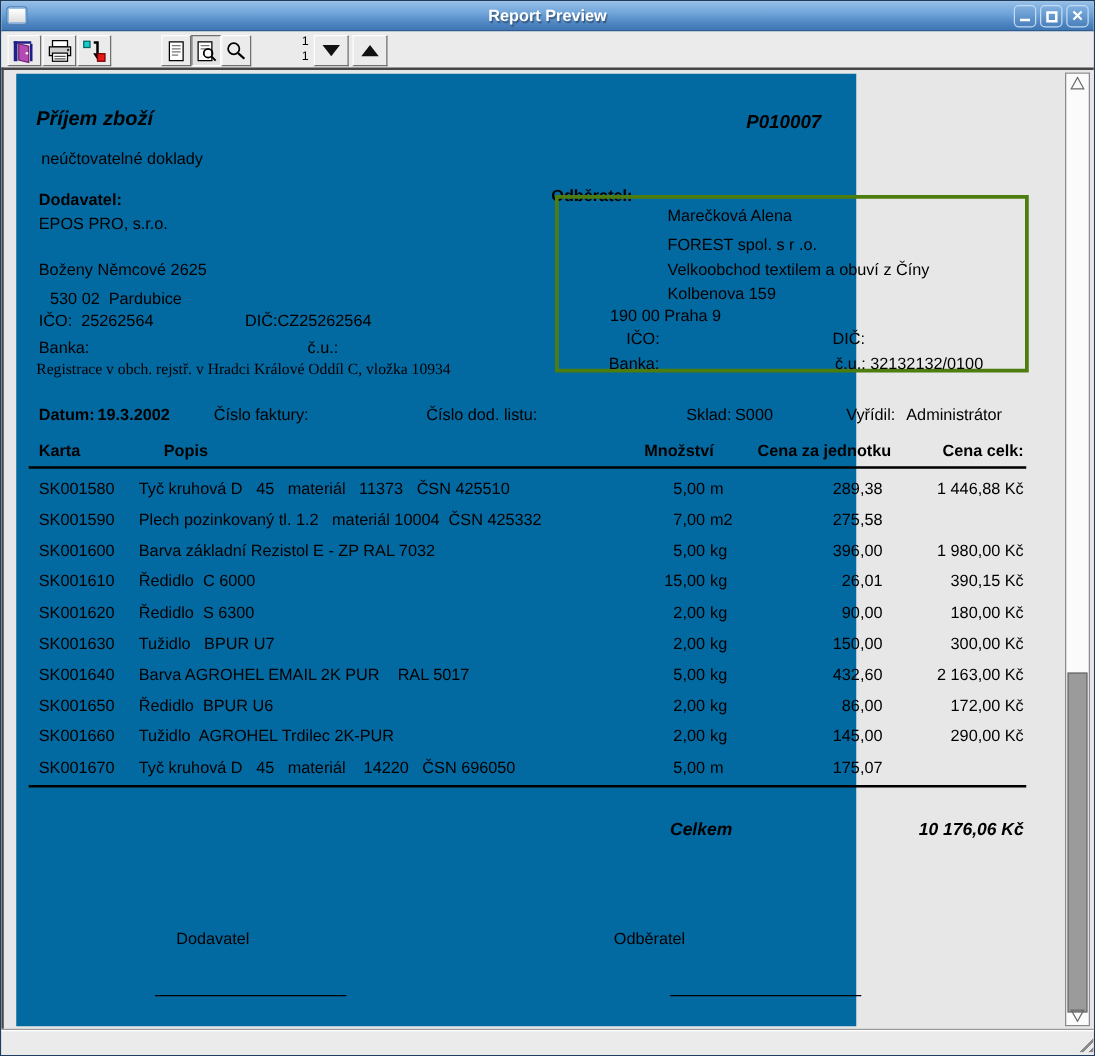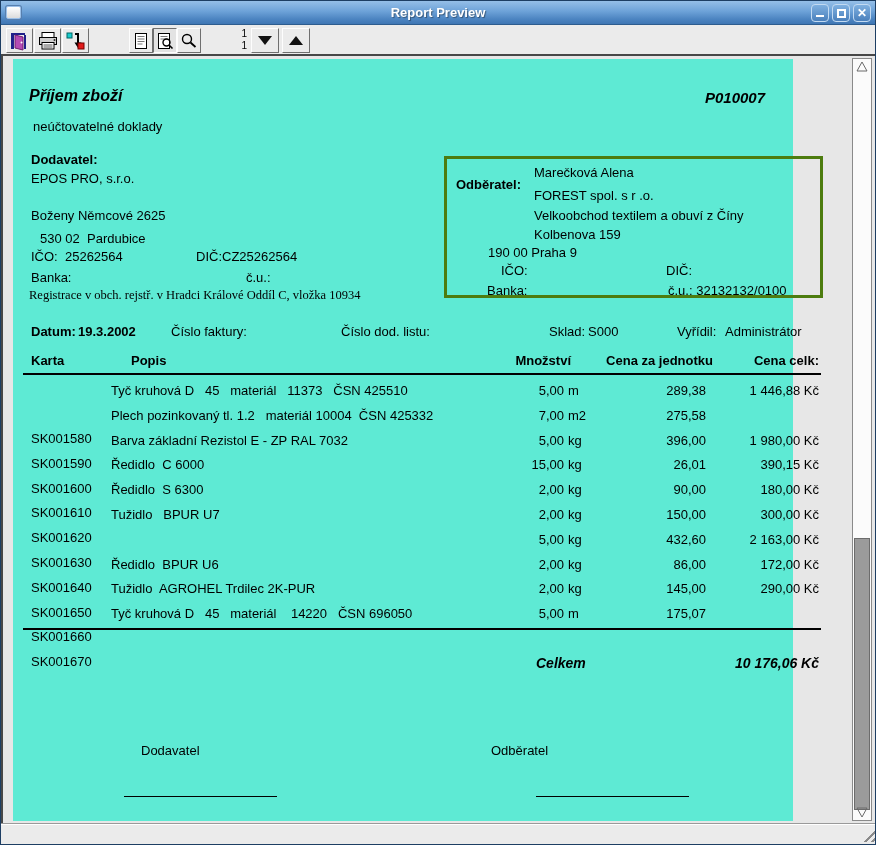--- a/index.html
+++ b/index.html
@@ -30,38 +30,38 @@
   .tb-btn.small { width:24px; }
   .tb-btn.pressed { border-color:#6f6f6f #fdfdfd #fdfdfd #6f6f6f; background:#e3e3e3; }
   .page-ind { position:absolute; left:226px; top:2px; width:20px; height:25px;
     font-size:10px; line-height:12px; text-align:right; color:#000; }
   .tri-down { width:0; height:0; border-left:7px solid transparent; border-right:7px solid transparent; border-top:9px solid #111; }
   .tri-up   { width:0; height:0; border-left:7px solid transparent; border-right:7px solid transparent; border-bottom:9px solid #111; }
 
   
   .viewer { position:absolute; top:53px; left:0; width:876px; height:771px; background:#e7e7e7;
     border:2px solid; border-color:#474747 #f8f8f8 #f8f8f8 #474747; }
-  .page { position:absolute; left:10px; top:3px; width:780px; height:762px; background:#5eead4; }
+  .page { position:absolute; left:10px; top:3px; width:672px; height:762px; background:#0369a1; }
   .abs { position:absolute; white-space:pre; font-size:13px; }
   .b { font-weight:bold; }
   .bi { font-weight:bold; font-style:italic; }
   .serif { font-family:"Liberation Serif",serif; font-size:12.5px; }
   .doc-title { font-size:16px; }
   .doc-num { font-size:15px; }
   .hline { position:absolute; background:#000; height:2px; }
   .thinline { position:absolute; background:#000; height:1px; }
   .cust-box { position:absolute; left:431px; top:97px; width:379px; height:142px; border:3px solid #4d7c0f; }
   .cust-box .abs { white-space:pre; }
 
   
   .thead .abs { font-weight:bold; }
   .rows { position:absolute; left:0; top:320px; width:100%; }
   .row { position:relative; height:24.8px; }
   .row span { position:absolute; top:0; line-height:24.8px; font-size:13px; white-space:pre; }
-  .cell-karta { left:18px;margin-top:48px; }
+  .cell-karta { left:18px; }
   .cell-popis { left:98px; }
   .cell-qty   { left:420px; width:131px; text-align:right; }
   .cell-unit  { left:555px; }
   .cell-price { left:595px; width:98px; text-align:right; }
   .cell-total { left:672px; width:134px; text-align:right; }
   .th-qty   { left:420px; width:138px; text-align:right; }
   .th-price { left:540px; width:160px; text-align:right; }
   .th-total { left:660px; width:146px; text-align:right; }
 
   
@@ -175,21 +175,21 @@
       <div class="abs b" style="left:18px;top:93px;">Dodavatel:</div>
       <div class="abs" style="left:18px;top:112px;">EPOS PRO, s.r.o.</div>
       <div class="abs" style="left:18px;top:149px;">Boženy Němcové 2625</div>
       <div class="abs" style="left:27px;top:172px;">530 02  Pardubice</div>
       <div class="abs" style="left:18px;top:190px;">IČO:  25262564</div>
       <div class="abs" style="left:183px;top:190px;">DIČ:CZ25262564</div>
       <div class="abs" style="left:18px;top:211px;">Banka:</div>
       <div class="abs" style="left:233px;top:211px;">č.u.:</div>
       <div class="abs serif" style="left:16px;top:229px;">Registrace v obch. rejstř. v Hradci Králové Oddíl C, vložka 10934</div>
 
-      <div class="abs b" style="left:443px;top:90px;margin-top:28px;">Odběratel:</div>
+      <div class="abs b" style="left:428px;top:90px;">Odběratel:</div>
       <div class="cust-box">
         <div class="abs" style="left:87px;top:6px;">Marečková Alena</div>
         <div class="abs" style="left:87px;top:29px;">FOREST spol. s r .o.</div>
         <div class="abs" style="left:87px;top:49px;">Velkoobchod textilem a obuví z Číny</div>
         <div class="abs" style="left:87px;top:68px;">Kolbenova 159</div>
         <div class="abs" style="left:41px;top:86px;">190 00 Praha 9</div>
         <div class="abs" style="left:54px;top:104px;">IČO:</div>
         <div class="abs" style="left:219px;top:104px;">DIČ:</div>
         <div class="abs" style="left:40px;top:124px;">Banka:</div>
         <div class="abs" style="left:221px;top:124px;">č.u.: 32132132/0100</div>
@@ -256,20 +256,21 @@
           <div class="row">
     <span class="cell-karta">SK001630</span>
     <span class="cell-popis">Tužidlo   BPUR U7</span>
     <span class="cell-qty">2,00</span>
     <span class="cell-unit">kg</span>
     <span class="cell-price">150,00</span>
     <span class="cell-total">300,00 Kč</span>
   </div>
           <div class="row">
     <span class="cell-karta">SK001640</span>
+    <span class="cell-popis">Barva AGROHEL EMAIL 2K PUR    RAL 5017</span>
     <span class="cell-qty">5,00</span>
     <span class="cell-unit">kg</span>
     <span class="cell-price">432,60</span>
     <span class="cell-total">2 163,00 Kč</span>
   </div>
           <div class="row">
     <span class="cell-karta">SK001650</span>
     <span class="cell-popis">Ředidlo  BPUR U6</span>
     <span class="cell-qty">2,00</span>
     <span class="cell-unit">kg</span>

